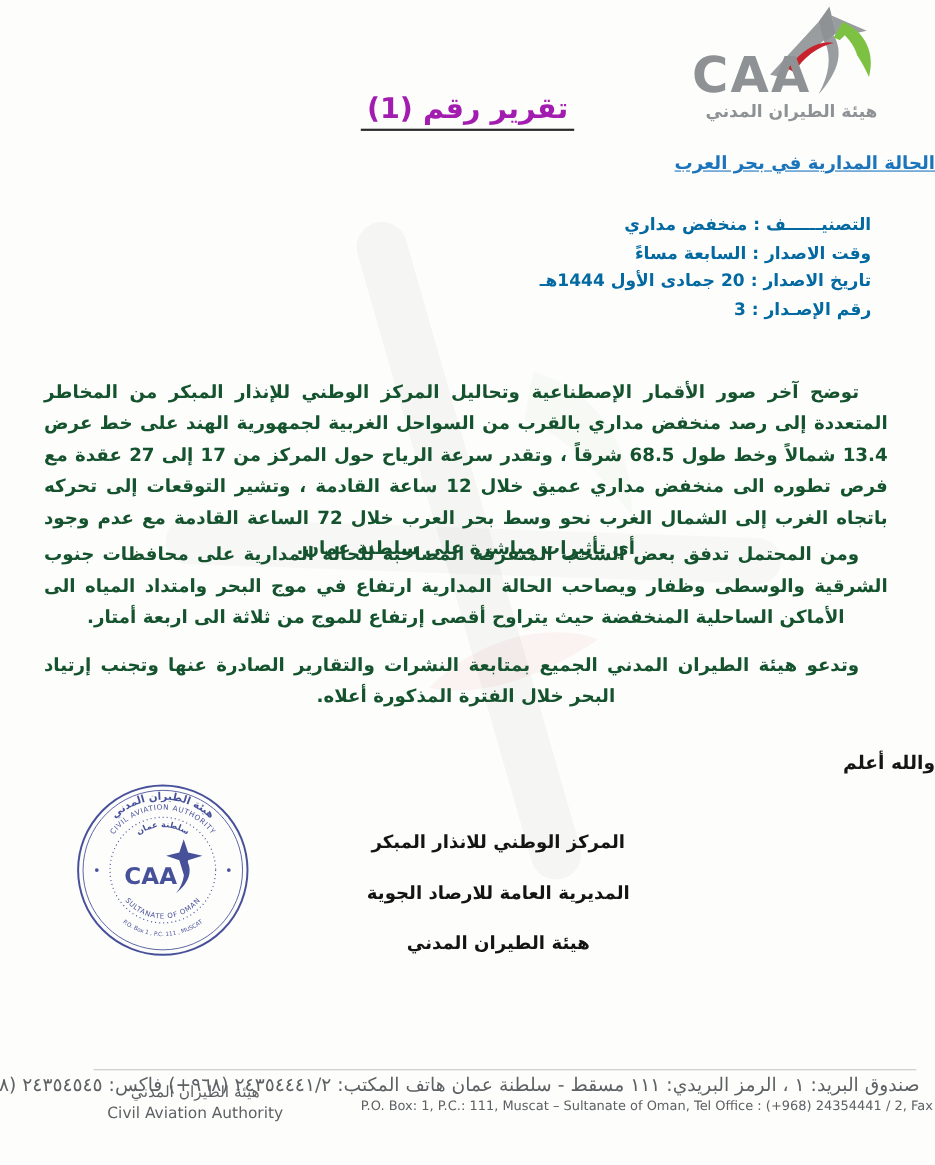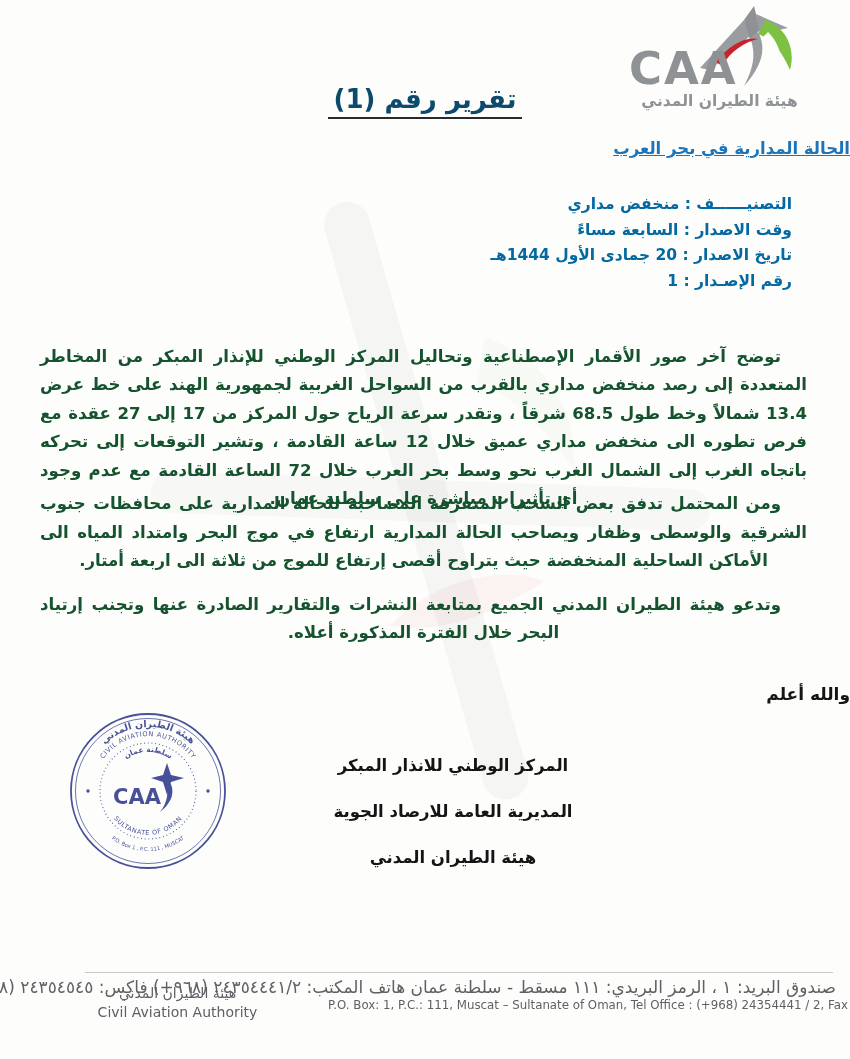--- a/index.html
+++ b/index.html
@@ -17,21 +17,21 @@
     position:absolute; left:2px; top:40px; font-size:45px; font-weight:bold;
     color:#8e9295; letter-spacing:2px; line-height:1;
   }
   .logo .arname{
     position:absolute; left:0; top:86px; width:100%; text-align:center;
     font-size:15.5px; font-weight:bold; color:#8e9295; direction:rtl;
   }
   
   .title-wrap{position:absolute; top:84px; left:0; width:100%; text-align:center;}
   .title{
-    display:inline-block; font-size:26px; font-weight:bold; color:#0c4a6e;
+    display:inline-block; font-size:26px; font-weight:bold; color:#a21caf;
     border-bottom:2.5px solid #2a2a2a; padding:0 6px 3px 6px; direction:rtl;
   }
   .subtitle-wrap{position:absolute; top:139px; left:0; width:100%; text-align:right;}
   .subtitle{
     display:inline-block; font-size:16.5px; font-weight:bold; color:#1c75bb;
     text-decoration:underline; direction:rtl;
   }
   
   .meta{
     position:absolute; top:192px; right:58px; direction:rtl; text-align:right;
@@ -100,21 +100,21 @@
     <span class="title">تقرير رقم (1)</span>
   </div>
   <div class="subtitle-wrap">
     <span class="subtitle">الحالة المدارية في بحر العرب</span>
   </div>
 
   <div class="meta">
     <div>التصنيــــــف : منخفض مداري</div>
     <div>وقت الاصدار : السابعة مساءً</div>
     <div>تاريخ الاصدار : 20 جمادى الأول 1444هـ</div>
-    <div>رقم الإصـدار : 1</div>
+    <div>رقم الإصـدار : 3</div>
   </div>
 
   <p class="para p1">توضح آخر صور الأقمار الإصطناعية وتحاليل المركز الوطني للإنذار المبكر من المخاطر المتعددة إلى رصد منخفض مداري بالقرب من السواحل الغربية لجمهورية الهند على خط عرض 13.4 شمالاً وخط طول 68.5 شرقاً ، وتقدر سرعة الرياح حول المركز من 17 إلى 27 عقدة مع فرص تطوره الى منخفض مداري عميق خلال 12 ساعة القادمة ، وتشير التوقعات إلى تحركه باتجاه الغرب إلى الشمال الغرب نحو وسط بحر العرب خلال 72 الساعة القادمة مع عدم وجود أي تأثيرات مباشرة على سلطنة عمان.</p>
   <p class="para p2">ومن المحتمل تدفق بعض السحب المتفرقة المصاحبة للحالة المدارية على محافظات جنوب الشرقية والوسطى وظفار ويصاحب الحالة المدارية ارتفاع في موج البحر وامتداد المياه الى الأماكن الساحلية المنخفضة حيث يتراوح أقصى إرتفاع للموج من ثلاثة الى اربعة أمتار.</p>
   <p class="para p3">وتدعو هيئة الطيران المدني الجميع بمتابعة النشرات والتقارير الصادرة عنها وتجنب إرتياد البحر خلال الفترة المذكورة أعلاه.</p>
 
   <div class="closing">والله أعلم</div>
 
   <svg class="seal" viewBox="0 0 160 160">
     <defs>

